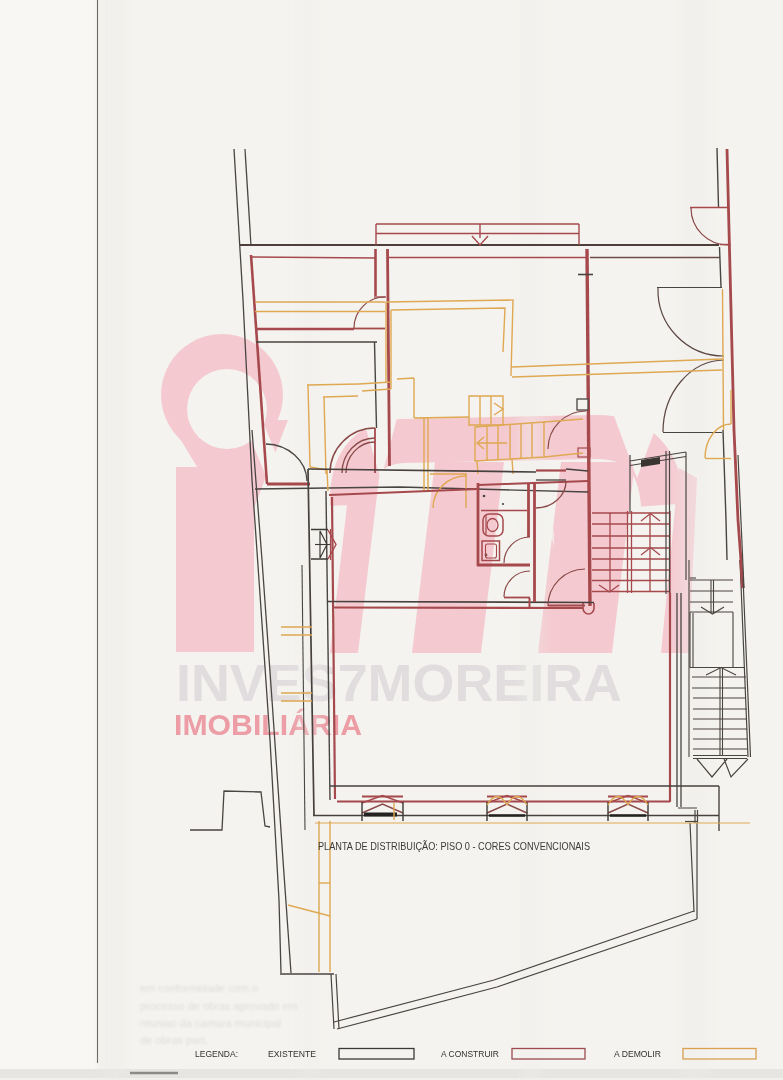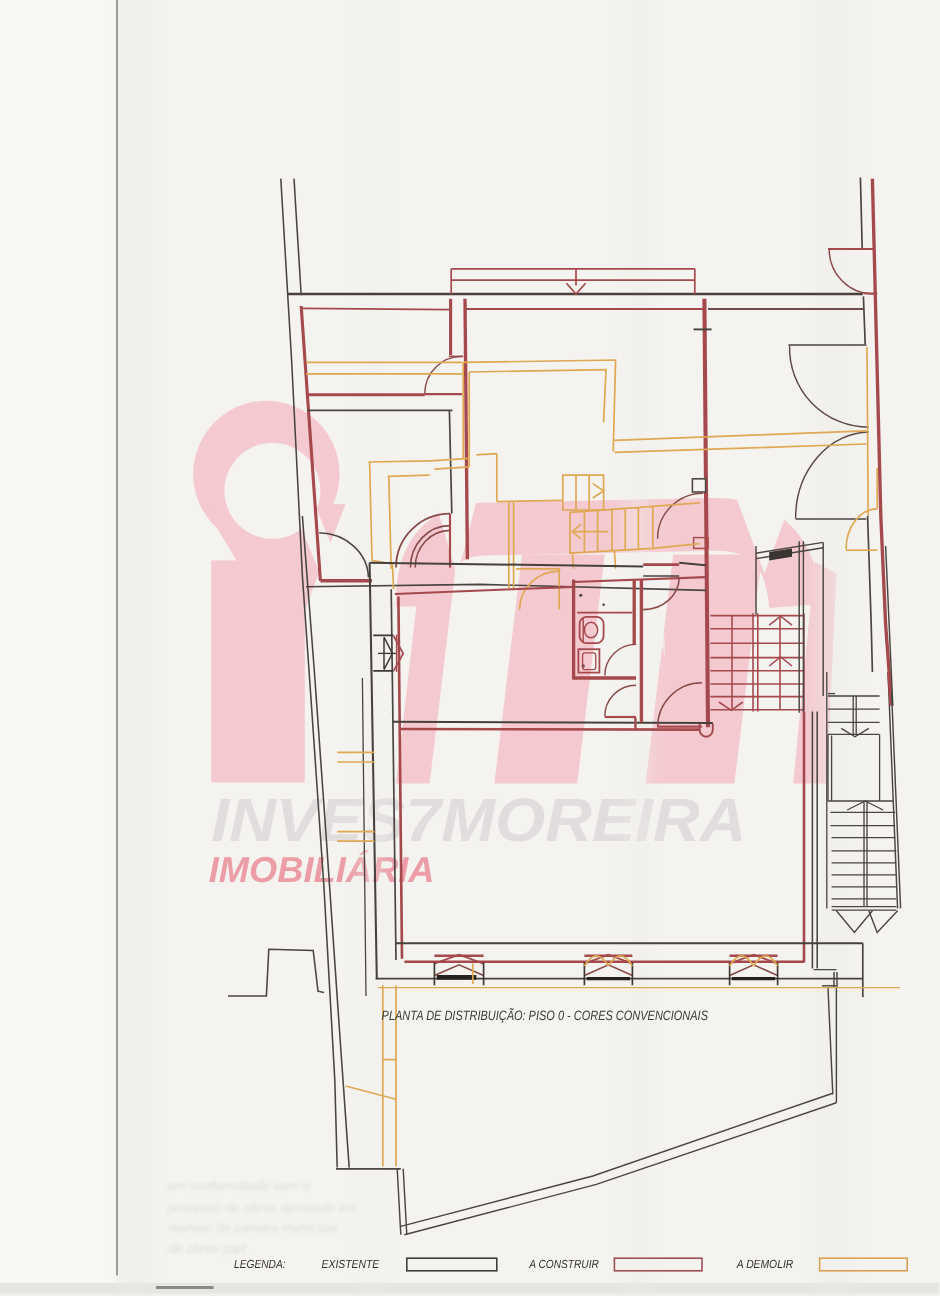--- a/index.html
+++ b/index.html
@@ -1,17 +1,17 @@
 <!DOCTYPE html>
 <html><head>
 <meta charset="utf-8">
 <style>
   html,body{margin:0;padding:0;}
   body{width:783px;height:1080px;overflow:hidden;background:#f3f2ee;font-family:"Liberation Sans",sans-serif;}
-  #page{position:relative;width:783px;height:1080px;background:#f4f3ef;font-style:italic;}
+  #page{position:relative;width:783px;height:1080px;background:#f4f3ef;}
 </style>
 </head>
 <body>
 <div id="page">
 <svg width="783" height="1080" viewBox="0 0 783 1080" style="position:absolute;left:0;top:0;">
 <defs>
   <filter id="blur1">
           <feGaussianBlur stdDeviation="1.3"></feGaussianBlur>
         </filter>
   <filter id="soft">

